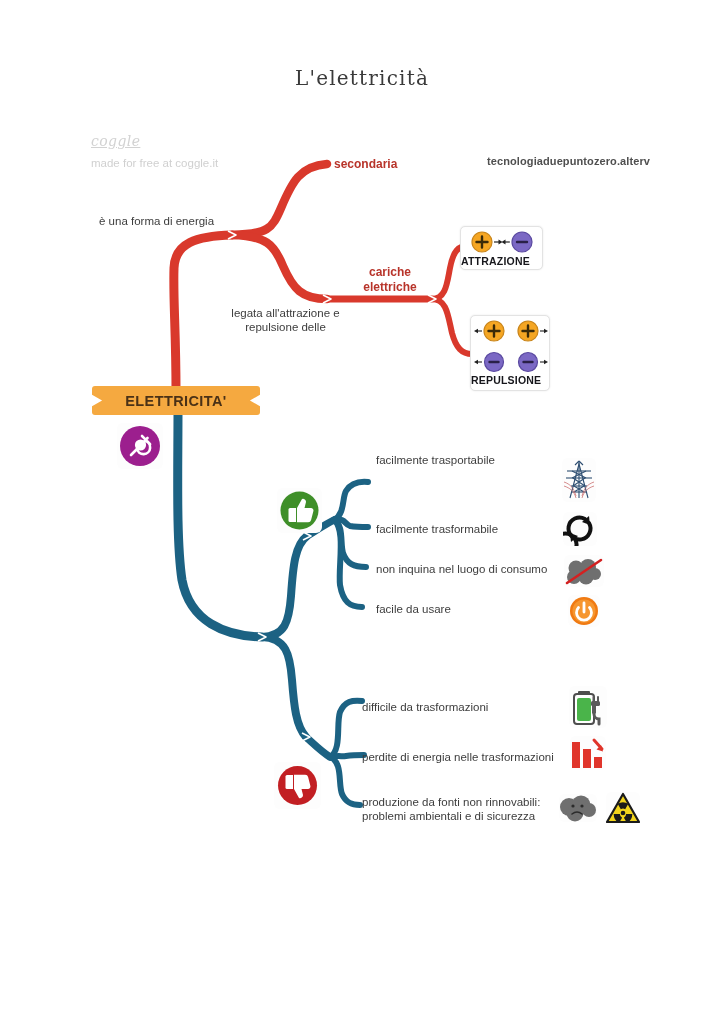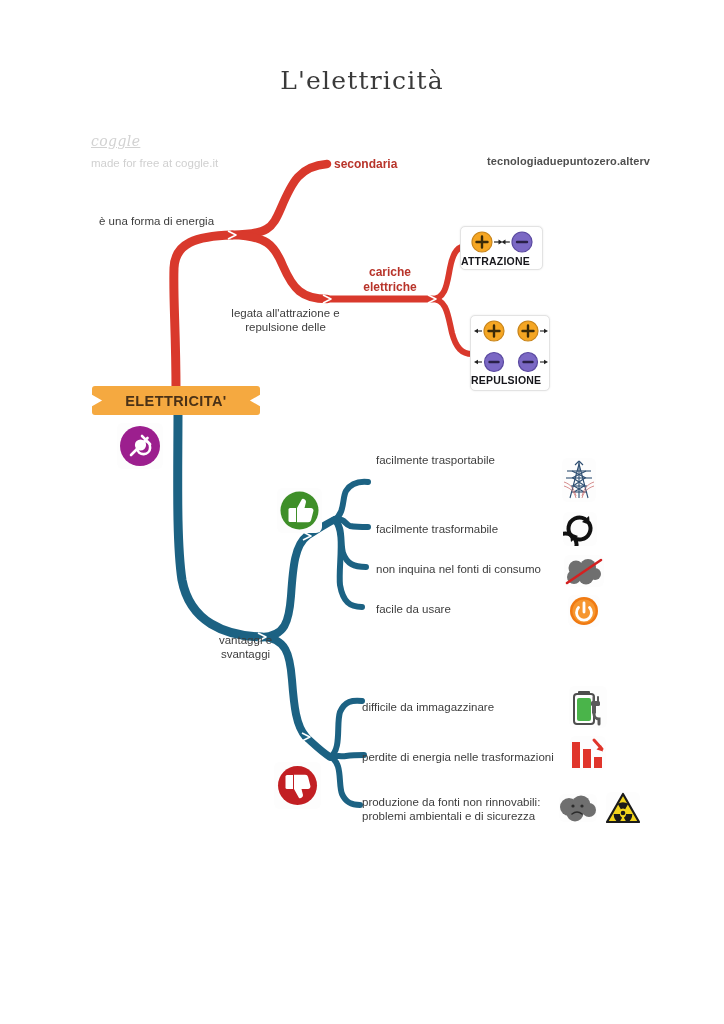--- a/index.html
+++ b/index.html
@@ -20,21 +20,21 @@
   }
 
   
   #map-title {
     position: absolute;
     left: 0;
     top: 66px;
     width: 724px;
     text-align: center;
     font-family: "DejaVu Serif", serif;
-    font-size: 25px;
+    font-size: 20px;
     letter-spacing: 1.2px;
     color: #3a3a3a;
     white-space: pre;
   }
 
   
   #coggle-watermark {
     position: absolute;
     left: 91px;
     top: 133px;
@@ -276,42 +276,40 @@
     <svg width="46" height="46" viewBox="0 0 46 46" xmlns="http://www.w3.org/2000/svg">
       <circle cx="23" cy="23" r="20" fill="#9c1f8e"></circle>
       <g stroke="#ffffff" stroke-width="2.6" fill="none" stroke-linecap="round">
         <path d="M14,32 L20.5,25.5"></path>
       </g>
       <path d="M20,25.5 a6.6,6.6 0 1 0 7.5,-7.5 l3,-3 M25,13 l2.6,2.6 M30.5,18.5 l2.6,2.6" stroke="#ffffff" stroke-width="2.6" fill="none" stroke-linecap="round" stroke-linejoin="round"></path>
       <circle cx="23.5" cy="22" r="5.6" fill="#ffffff"></circle>
     </svg>
   </div>
 
-  <div class="label center" style="left:193px; top:633px; width:105px;">vantaggi e
-svantaggi</div>
 
   <div class="icon-tile" style="left:277px; top:488px; width:45px; height:45px;">
     <svg width="45" height="45" viewBox="0 0 45 45" xmlns="http://www.w3.org/2000/svg">
       <circle cx="22.5" cy="22.5" r="19" fill="#3f8f29"></circle>
       <path d="M13,20 h6 v14 h-6 a1.5,1.5 0 0 1 -1.5,-1.5 v-11 a1.5,1.5 0 0 1 1.5,-1.5 z" fill="#ffffff"></path>
       <path d="M20,20 l5,-9 a3,3 0 0 1 4,3 l-1.5,6 h6.5 a2.5,2.5 0 0 1 2.4,3.1 l-2.3,9 a3,3 0 0 1 -2.9,2.2 h-11.2 z" fill="#ffffff"></path>
     </svg>
   </div>
 
   <div class="icon-tile" style="left:274px; top:762px; width:47px; height:47px;">
     <svg width="47" height="47" viewBox="0 0 47 47" xmlns="http://www.w3.org/2000/svg">
       <circle cx="23.5" cy="23.5" r="19.5" fill="#c21f23"></circle>
       <path d="M13,13 h6 v14 h-6 a1.5,1.5 0 0 1 -1.5,-1.5 v-11 a1.5,1.5 0 0 1 1.5,-1.5 z" fill="#ffffff"></path>
       <path d="M20,27 l5,9 a3,3 0 0 0 4,-3 l-1.5,-6 h6.5 a2.5,2.5 0 0 0 2.4,-3.1 l-2.3,-9 a3,3 0 0 0 -2.9,-2.2 h-11.2 z" fill="#ffffff"></path>
     </svg>
   </div>
 
   <div class="label" style="left:376px; top:453px;">facilmente trasportabile</div>
   <div class="label" style="left:376px; top:522px;">facilmente trasformabile</div>
-  <div class="label" style="left:376px; top:562px;">non inquina nel fonti di consumo</div>
+  <div class="label" style="left:376px; top:562px;">non inquina nel luogo di consumo</div>
   <div class="label" style="left:376px; top:602px;">facile da usare</div>
 
   <div class="icon-tile" style="left:562px; top:458px; width:34px; height:44px;">
     <svg width="34" height="44" viewBox="0 0 34 44" xmlns="http://www.w3.org/2000/svg">
       <g stroke="#2f4f72" stroke-width="1.1" fill="none">
         <path d="M17,3 L17,40"></path>
         <path d="M8,40 L17,6 L26,40"></path>
         <path d="M5,13 L29,13"></path>
         <path d="M4,20 L30,20"></path>
         <path d="M9,28 L25,28"></path>
@@ -354,21 +352,21 @@
 
   <div class="icon-tile" style="left:568px; top:595px; width:32px; height:32px;">
     <svg width="32" height="32" viewBox="0 0 32 32" xmlns="http://www.w3.org/2000/svg">
       <circle cx="16" cy="16" r="14" fill="#f07a12"></circle>
       <circle cx="16" cy="16" r="11.5" fill="#f6962f"></circle>
       <path d="M16,8 L16,17" stroke="#ffffff" stroke-width="2.8" stroke-linecap="round"></path>
       <path d="M10.5,12.5 a7.5,7.5 0 1 0 11,0" fill="none" stroke="#ffffff" stroke-width="2.8" stroke-linecap="round"></path>
     </svg>
   </div>
 
-  <div class="label" style="left:362px; top:700px;">difficile da immagazzinare</div>
+  <div class="label" style="left:362px; top:700px;">difficile da trasformazioni</div>
   <div class="label" style="left:362px; top:750px;">perdite di energia nelle trasformazioni</div>
   <div class="label" style="left:362px; top:795px; width:195px;">produzione da fonti non rinnovabili:
 problemi ambientali e di sicurezza</div>
 
   <div class="icon-tile" style="left:569px; top:686px; width:38px; height:42px;">
     <svg width="38" height="42" viewBox="0 0 38 42" xmlns="http://www.w3.org/2000/svg">
       <rect x="9" y="5" width="12" height="3" rx="1" fill="#4e4e4e"></rect>
       <rect x="5" y="8" width="20" height="30" rx="3" fill="#ffffff" stroke="#4e4e4e" stroke-width="2"></rect>
       <rect x="8" y="12" width="14" height="23" rx="2" fill="#4ab44a"></rect>
       <g fill="#5a5a5a">

